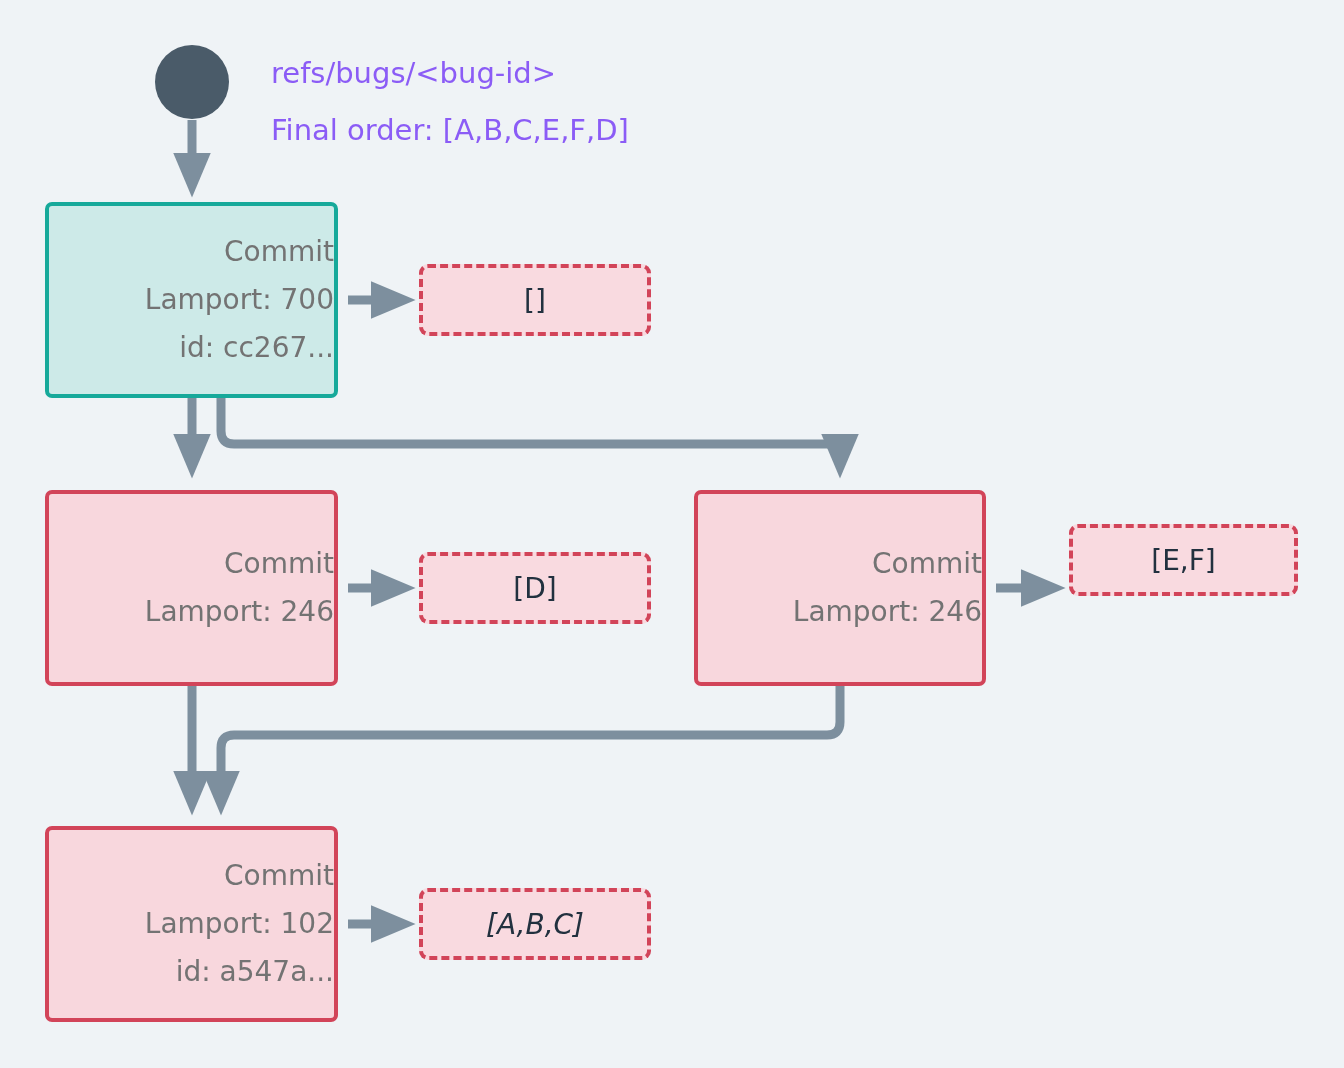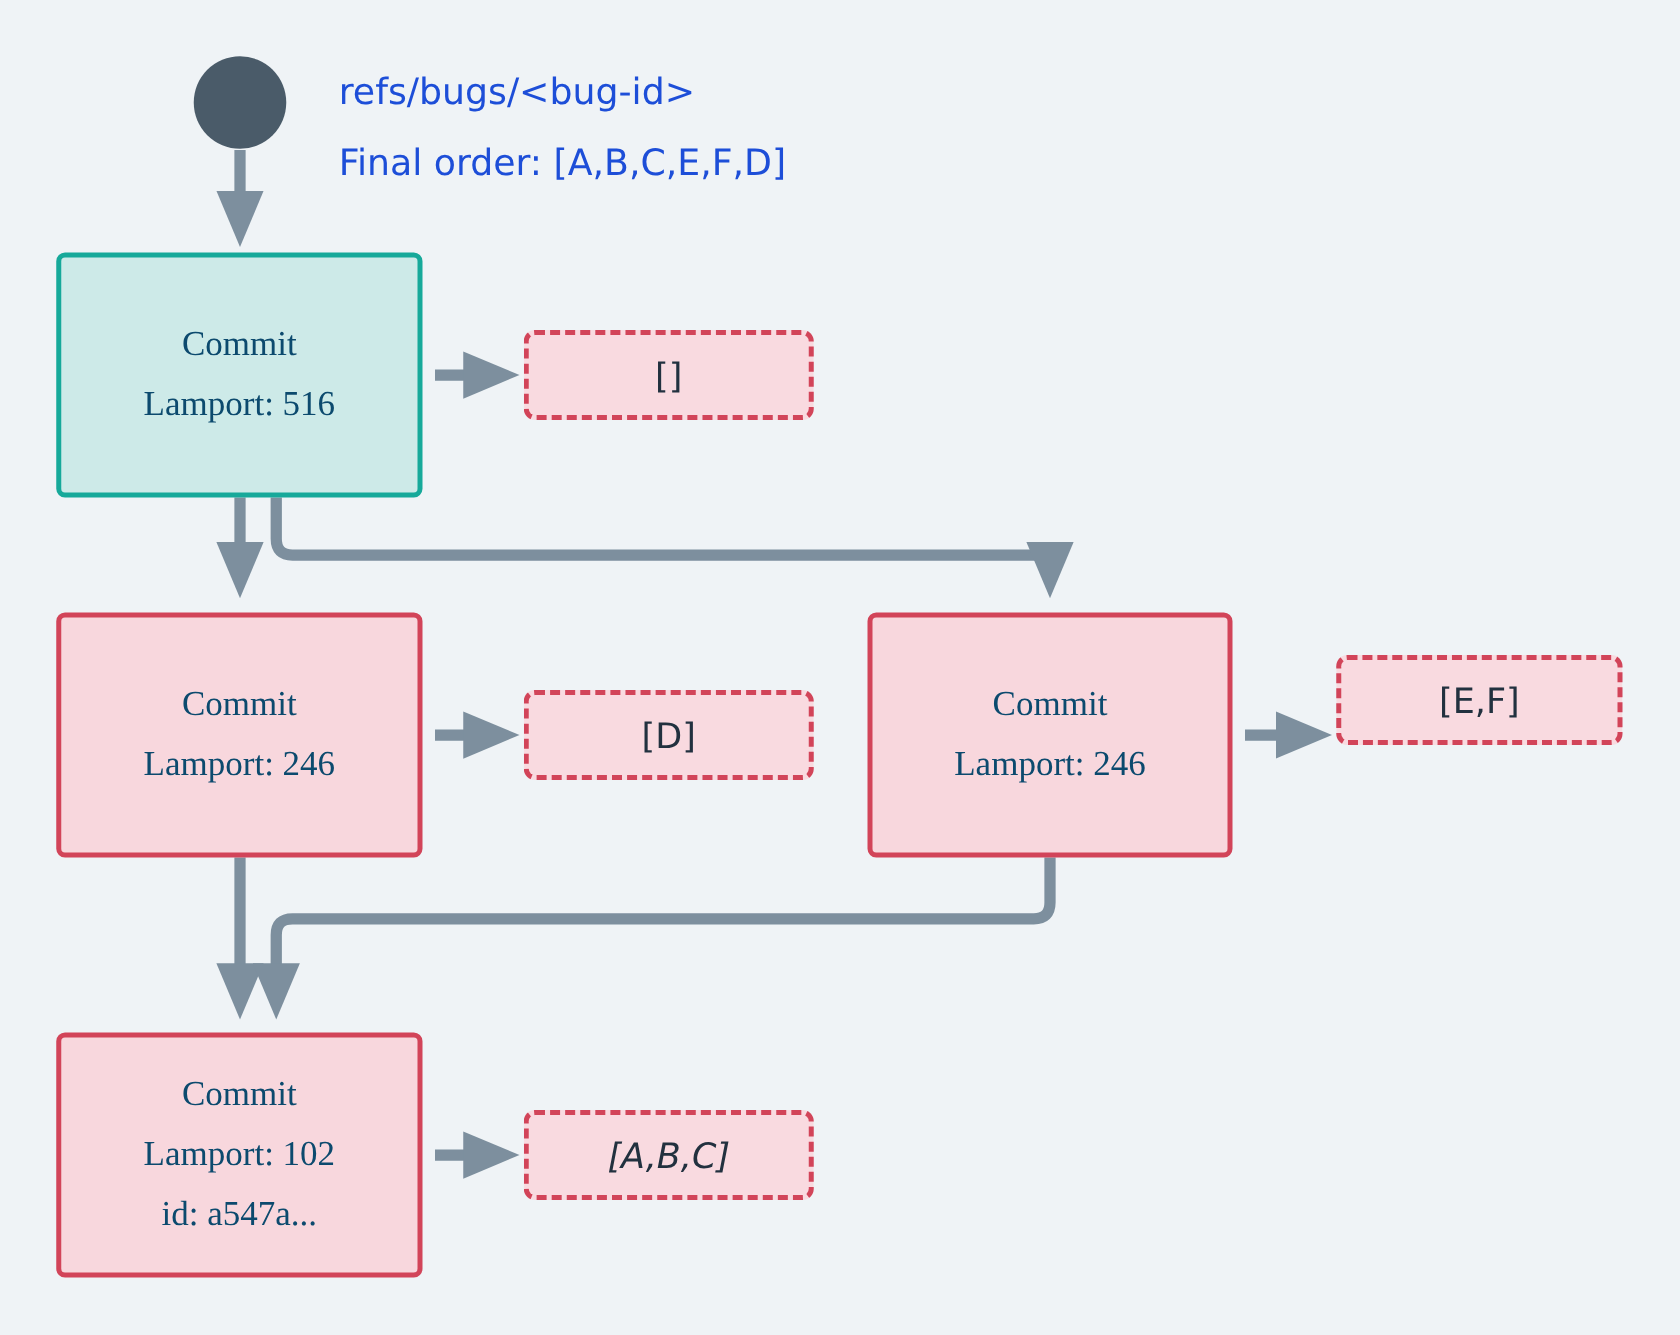--- a/index.html
+++ b/index.html
@@ -32,46 +32,45 @@
     position: absolute;
     width: 74px;
     height: 74px;
     border-radius: 50%;
     background: #4a5b69;
   }
 
   
   .header-label {
     position: absolute;
-    color: #1d4ed8;
+    color: #8b5cf6;
     white-space: nowrap;
   }
   .ref-label {
     font-size: 29px;
     font-weight: 400;
   }
   .order-label {
     font-size: 29px;
     font-weight: 400;
   }
 
   
   .commit-node {
     position: absolute;
     box-sizing: border-box;
     border-radius: 7px;
     display: flex;
     flex-direction: column;
-    align-items: center;
+    align-items: flex-end;
     justify-content: center;
     text-align: center;
-    color: #0c4a6e;
+    color: #737373;
     font-size: 28px;
     line-height: 1.72;
-    font-family: Liberation Serif, serif;
   }
   .commit-node.teal {
     background: #cdeae8;
     border: 4px solid #16a99a;
   }
   .commit-node.pink {
     background: #f8d7dd;
     border: 4px solid #d24459;
   }
   .commit-node .line {
@@ -124,21 +123,22 @@
   </svg>
 
   <div class="root-dot" style="left:155px; top:45px;"></div>
 
   <div class="header-label ref-label" style="left:271px; top:56px;">refs/bugs/&lt;bug-id&gt;</div>
 
   <div class="header-label order-label" style="left:271px; top:113px;">Final order: [A,B,C,E,F,D]</div>
 
   <div class="commit-node teal" style="left:45px; top:202px; width:293px; height:196px;">
     <span class="line">Commit</span>
-    <span class="line">Lamport: 516</span>
+    <span class="line">Lamport: 700</span>
+    <span class="line">id: cc267...</span>
   </div>
 
   <div class="op-box" style="left:419px; top:264px; width:232px; height:72px;">
     <span>[]</span>
   </div>
 
   <div class="commit-node pink" style="left:45px; top:490px; width:293px; height:196px;">
     <span class="line">Commit</span>
     <span class="line">Lamport: 246</span>
   </div>

